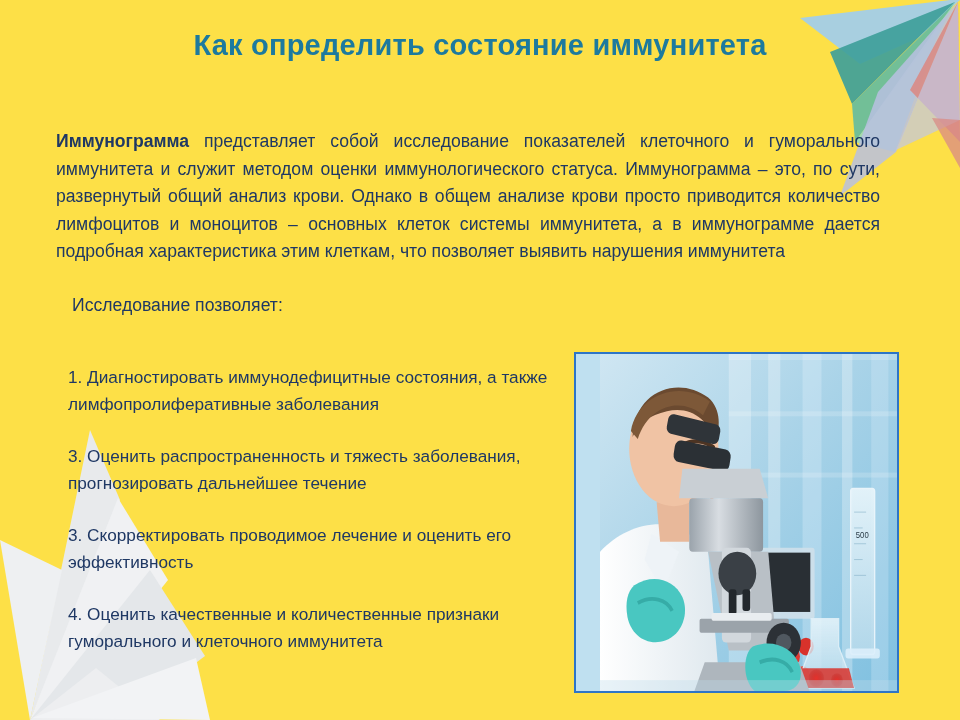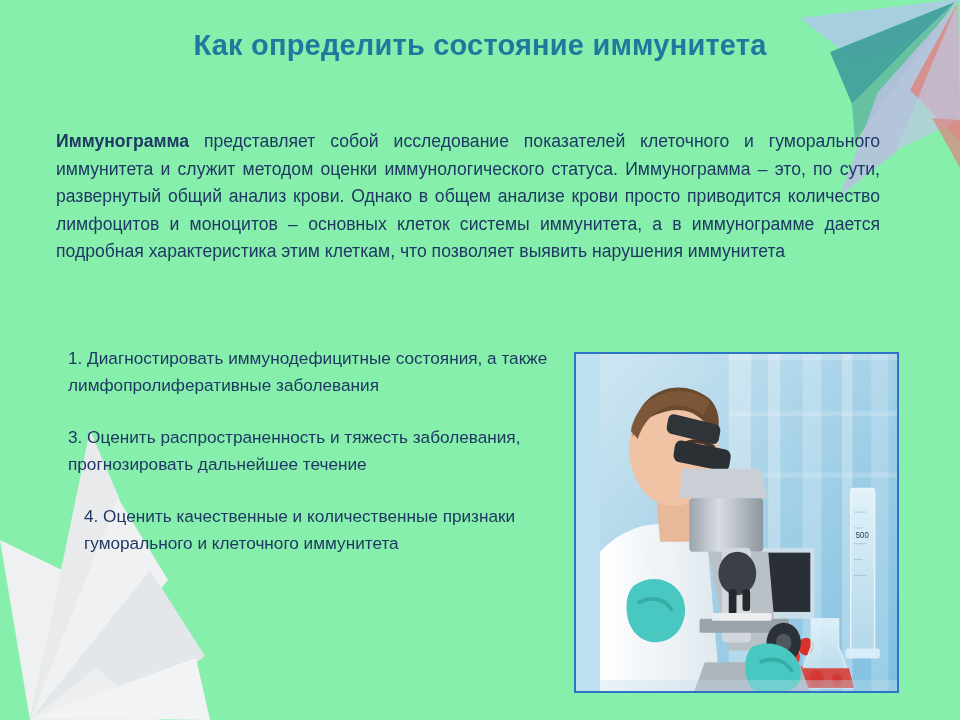--- a/index.html
+++ b/index.html
@@ -8,21 +8,21 @@
     padding: 0;
     background: #ffffff;
   }
   body {
     font-family: "Liberation Sans", "DejaVu Sans", sans-serif;
   }
   #slide {
     position: relative;
     width: 960px;
     height: 720px;
-    background: #86efac;
+    background: #fde047;
     overflow: hidden;
   }
 
   
   .deco {
     position: absolute;
     pointer-events: none;
   }
   #deco-topright {
     top: 0;
@@ -75,32 +75,31 @@
     width: 500px;
     font-size: 17.6px;
     line-height: 26px;
     color: #1f3864;
   }
 
   
   #list {
     position: absolute;
     left: 68px;
-    top: 345px;
+    top: 364px;
     width: 490px;
   }
   .list-item {
     font-size: 17.2px;
     line-height: 26.5px;
     color: #1f3864;
     margin-bottom: 26px;
   }
   .list-item:last-child {
     margin-bottom: 0;
-    margin-left: 16px;
   }
 
   
   #photo {
     position: absolute;
     left: 574px;
     top: 352px;
     width: 325px;
     height: 341px;
     border: 2px solid #2e75c6;
@@ -137,24 +136,26 @@
     <polygon points="30,300 118,78 168,160 96,250" fill="#f0f1f3"></polygon>
     <polygon points="30,300 150,150 205,236 120,300" fill="#e4e7ea"></polygon>
     <polygon points="30,300 96,248 160,300" fill="#edeef0"></polygon>
     <polygon points="32,298 196,238 210,300" fill="#f2f3f5"></polygon>
   </svg>
 
   <div id="title">Как определить состояние иммунитета</div>
 
   <div id="intro"><b>Иммунограмма</b><span> представляет собой исследование показателей клеточного и гуморального иммунитета и служит методом оценки иммунологического статуса. Иммунограмма – это, по сути, развернутый общий анализ крови. Однако в общем анализе крови просто приводится количество лимфоцитов и моноцитов – основных клеток системы иммунитета, а в иммунограмме дается подробная характеристика этим клеткам, что позволяет выявить нарушения иммунитета</span></div>
 
+  <div id="lead"> Исследование позволяет:</div>
 
   <div id="list">
     <div class="list-item">1.   Диагностировать иммунодефицитные состояния, а также лимфопролиферативные заболевания</div>
     <div class="list-item">3.  Оценить распространенность и тяжесть заболевания, прогнозировать дальнейшее течение</div>
+    <div class="list-item">3. Скорректировать проводимое лечение и оценить его эффективность</div>
     <div class="list-item">4. Оценить качественные и количественные признаки гуморального и клеточного иммунитета</div>
   </div>
 
   <div id="photo">
     <svg viewBox="0 0 346 341" preserveAspectRatio="none">
       <defs>
         <linearGradient id="bgGrad" x1="0" y1="0" x2="1" y2="1">
           <stop offset="0%" stop-color="#cfe6f2"></stop>
           <stop offset="45%" stop-color="#a9d3e8"></stop>
           <stop offset="100%" stop-color="#7fc0e0"></stop>

